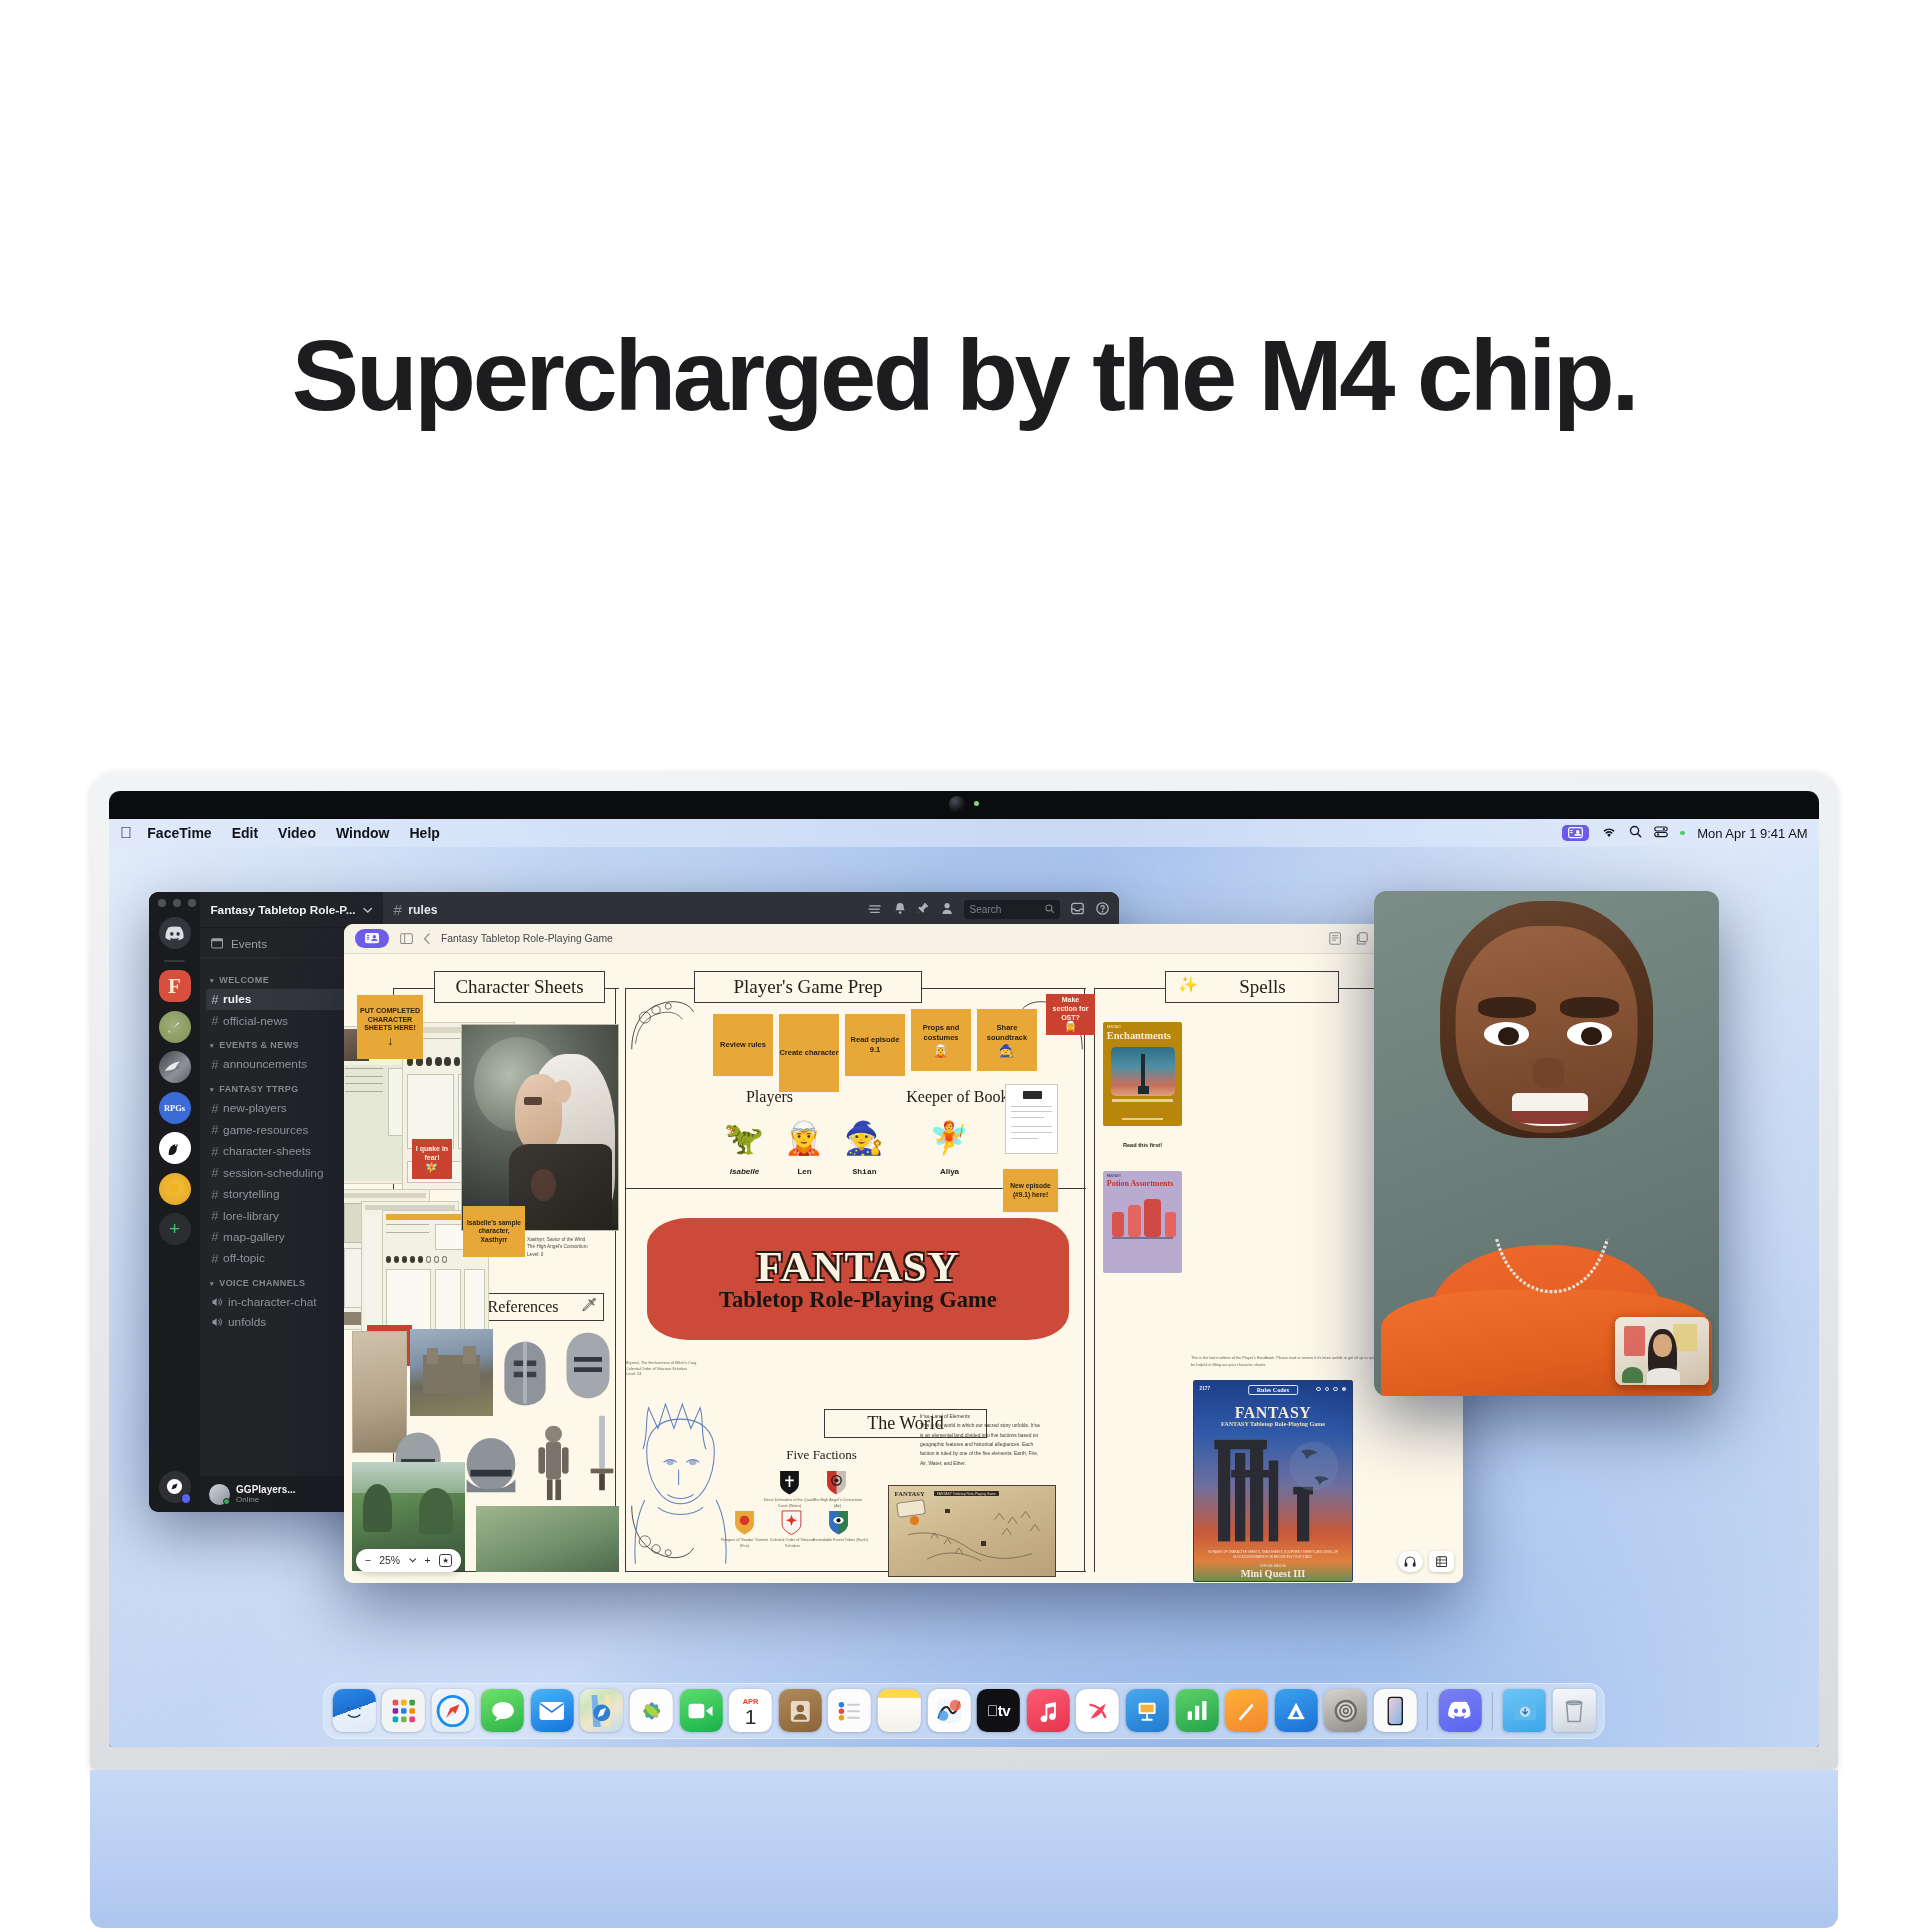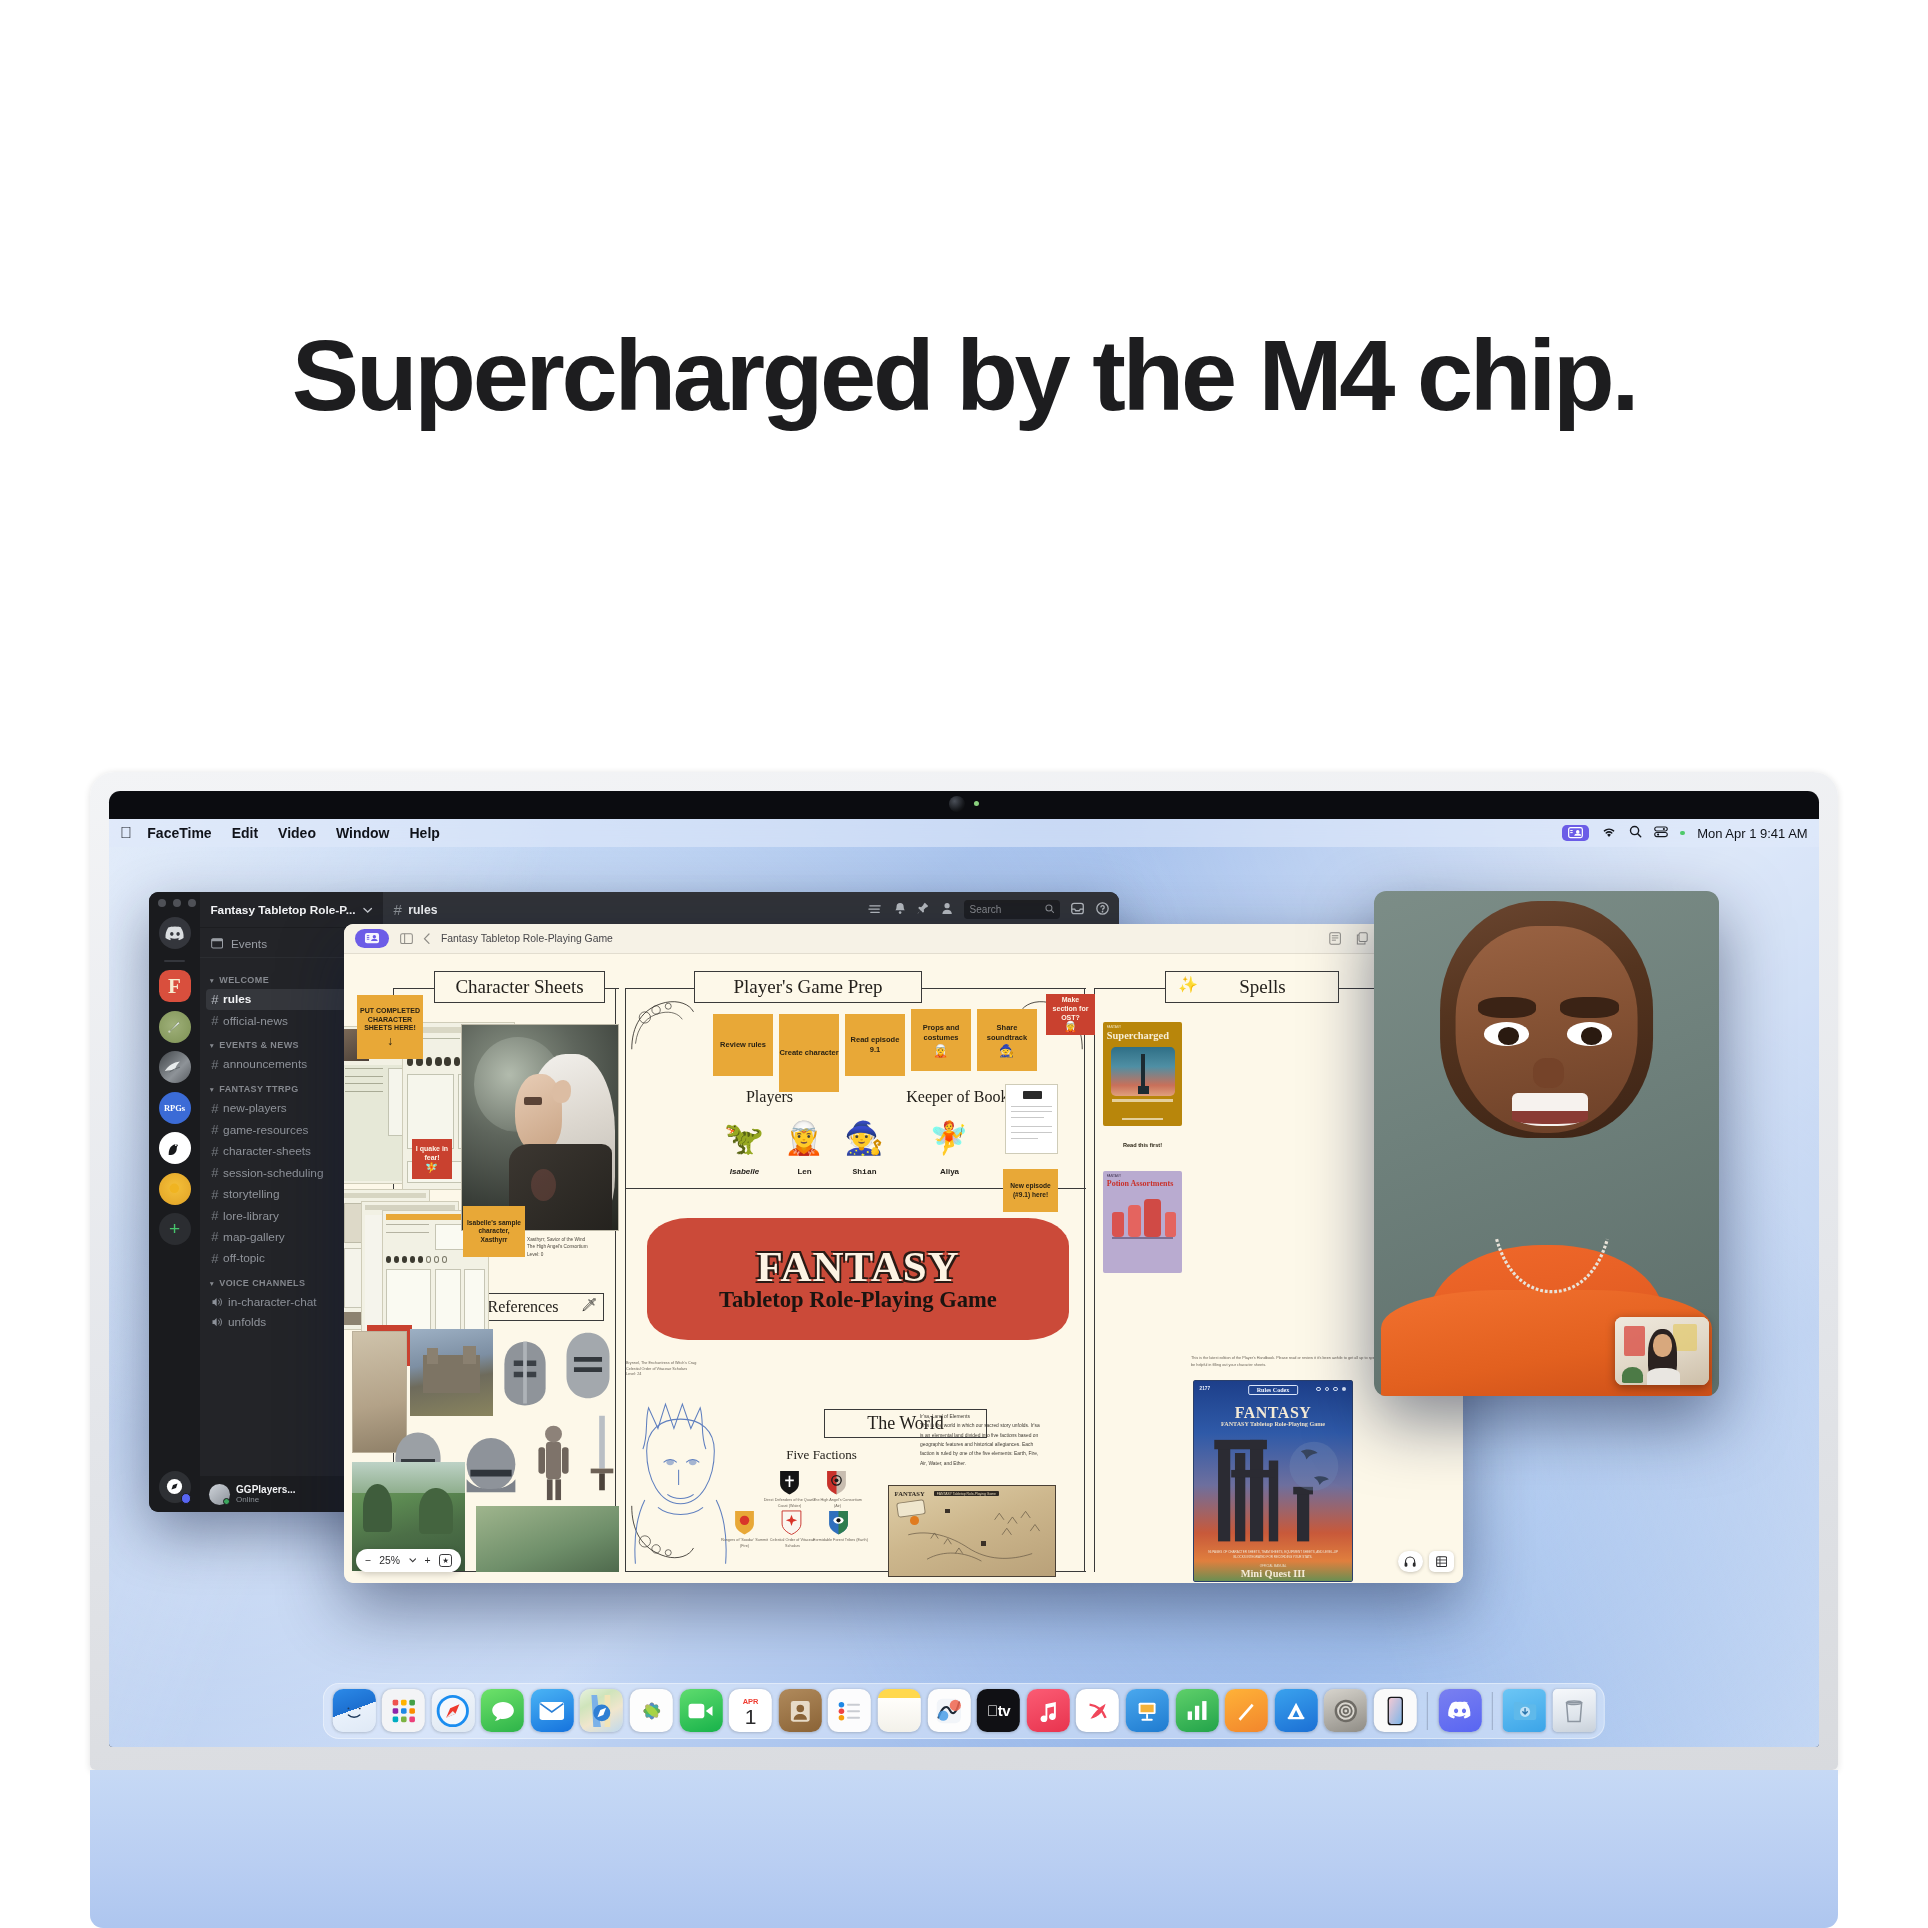--- a/index.html
+++ b/index.html
@@ -957,21 +957,21 @@
               <path d="M40 78c18-10 40-8 58 2" fill="none" stroke="#6d5f49" stroke-width=".8"></path>
               <g fill="none" stroke="#6b5e48" stroke-width=".8">
                 <path d="M112 36l5-7 5 7M126 40l5-7 5 7M140 34l5-7 5 7M120 52l5-7 5 7M150 48l5-7 5 7"></path>
                 <path d="M44 56l4-6 4 6M58 62l4-6 4 6M70 72l4-6 4 6"></path>
               </g>
             </svg>
           </div>
 
           <div class="book" style="left:759px;top:68px;width:79px;height:104px;background:#b8860b;">
             <div style="position:absolute;left:3.8px;top:2.8px;font-size:3.2px;color:#f3e6c6;">FANTASY</div>
-            <div style="position:absolute;left:3.8px;top:8.5px;right:3.8px;font-family:'Liberation Serif',serif;font-weight:700;font-size:10.4px;color:#f7eed6;line-height:1;">Supercharged</div>
+            <div style="position:absolute;left:3.8px;top:8.5px;right:3.8px;font-family:'Liberation Serif',serif;font-weight:700;font-size:10.4px;color:#f7eed6;line-height:1;">Enchantments</div>
             <div style="position:absolute;left:7.5px;top:24.5px;right:7.5px;height:49px;border-radius:4.7px;background:linear-gradient(180deg,#2f6f86 0%,#4f8fa4 40%,#c8705a 78%,#e0a07c 100%);"></div>
             <div style="position:absolute;left:48%;top:32px;width:3.8px;height:40px;background:#1c2a31;"></div>
             <div style="position:absolute;left:44%;top:64px;width:11.3px;height:7.5px;background:#1c2a31;"></div>
             <div style="position:absolute;left:9.4px;top:77px;right:9.4px;height:2.8px;background:#e4cf9b;"></div>
             <div style="position:absolute;left:19px;bottom:5.6px;right:19px;height:2.8px;background:#e4cf9b;"></div>
           </div>
           <div style="position:absolute;left:759px;top:173px;width:79px;font-size:4.7px;color:#4a4539;line-height:1.5;">​</div>
           <div class="sticky" style="left:774px;top:183px;width:49px;height:17px;font-size:5.6px;background:transparent;color:#2a2313;">Read this first!</div>
 
           <div class="book" style="left:759px;top:217px;width:79px;height:102px;background:#b9abd0;">

